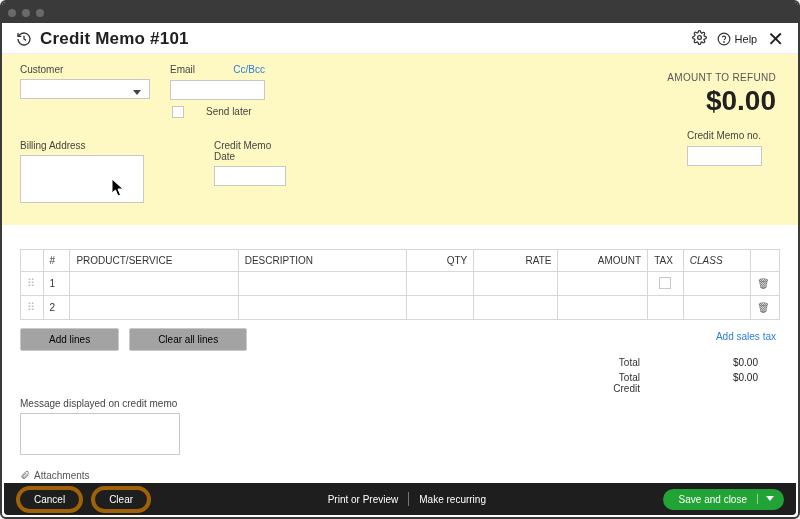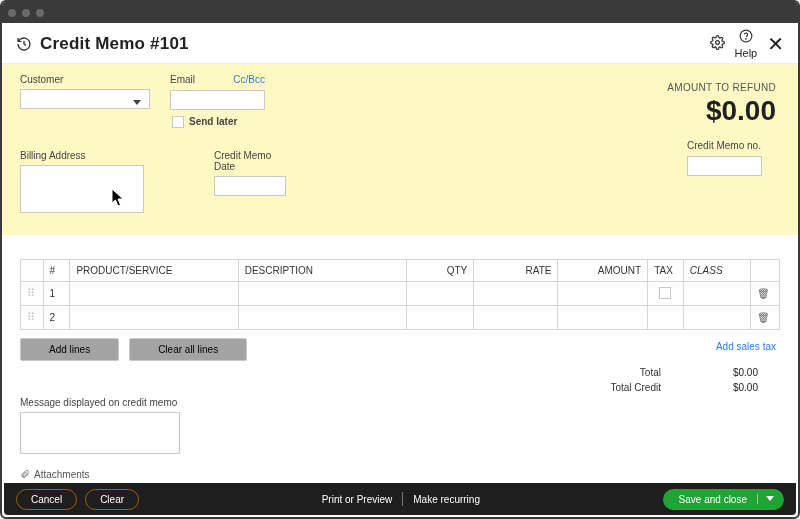--- a/index.html
+++ b/index.html
@@ -25,21 +25,21 @@
   .header {
     display:flex; align-items:center; justify-content:space-between;
     padding: 6px 14px 4px 14px;
     border-bottom: 1px solid #eee;
     background: #fff;
   }
   .header-left { display:flex; align-items:center; gap:8px;}
   .logo-clock svg { display:block;}
   .page-title { font-size:17px; font-weight:700; letter-spacing:0.2px;}
   .header-right { display:flex; align-items:center; gap:10px;}
-  .help-group { display:flex; align-items:center; gap:4px; cursor:pointer;flex-direction:column;}
+  .help-group { display:flex; align-items:center; gap:4px; cursor:pointer;}
   .help-text { font-size:11px;}
   .close-x { font-size:20px; font-weight:400; line-height:1; cursor:pointer;}
   
   .upper {
     background: #fef9c3;
     padding: 10px 18px 18px 18px;
     position: relative;
   }
   .row1 { display:flex; align-items:flex-start; }
   .field-customer { width: 130px; margin-right: 20px;}
@@ -50,21 +50,21 @@
     width:100%; border:1px solid #c8c8c8; background:#fff;
     font-size:10px; padding:4px 5px;
     height:20px;
   }
   .ipt-select { position:relative;}
   .ipt-select::after {
     content:""; position:absolute; right:8px; top:10px;
     border-left:4px solid transparent; border-right:4px solid transparent;
     border-top:5px solid #444;
   }
-  .send-later { display:flex; gap:5px; margin-top:6px; margin-left:2px;font-weight:bold;}
+  .send-later { display:flex; gap:22px; margin-top:6px; margin-left:2px;}
   .checkbox {
     width:12px; height:12px; border:1px solid #c8c8c8; background:#fff;
   }
   .send-later-label { font-size:10px; color:#444;}
   
   .amount-block {
     position:absolute; right:22px; top:18px; text-align:right;
   }
   .amount-label { font-size:10px; color:#555; letter-spacing:0.3px;}
   .amount-value { font-size:28px; font-weight:700; margin-top:2px;}
@@ -105,21 +105,21 @@
   .outline-btn {
     border:1px solid #c8c8c8; background:#a3a3a3; border-radius:2px;
     font-size:10px; padding:5px 28px; cursor:pointer;
   }
   .add-sales-tax {
     position:absolute; right:22px; margin-top:-20px;
     font-size:10px; color:#2a7de1; cursor:pointer;
   }
   
   .totals { float:right; margin-right:22px; margin-top:6px; font-size:10px; text-align:right;}
-  .totals-row { display:flex; gap:72px; justify-content:flex-end; width:150px; margin-bottom:4px;}
+  .totals-row { display:flex; gap:93px; justify-content:flex-end; width:150px; margin-bottom:4px;}
   .totals-row span:first-child { flex:1; color:#333;}
   
   .message-block { clear:both; padding:0 18px; margin-top:8px;}
   .message-label { font-size:10px; color:#444; margin-bottom:4px;}
   .message-box { width:160px; height:42px; border:1px solid #c8c8c8; background:#fff;}
   
   .attach-block { padding:0 18px; margin-top:14px;}
   .attach-label { font-size:10px; color:#555; display:flex; align-items:center; gap:4px;}
   .attach-drop {
     width:380px; height:28px; border:1px solid #ddd;
@@ -130,21 +130,21 @@
   
   .footer {
     position:absolute; bottom:2px; left:2px; right:2px;
     height:32px; background:#1e1e1e;
     display:flex; align-items:center; justify-content:space-between;
     padding:0 12px; color:#fff;
     border-radius: 0 0 4px 4px;
   }
   .footer-left { display:flex; gap:8px;}
   .pill-btn {
-    border:1px solid #a16207; border-radius:14px; background:transparent;
+    border:4px solid #a16207; border-radius:14px; background:transparent;
     color:#fff; font-size:10px; padding:4px 14px; cursor:pointer;
   }
   .footer-center { display:flex; gap:10px; font-size:10px; align-items:center;}
   .footer-center .divider { width:1px; height:14px; background:#777;}
   .save-btn {
     background:#21a336; color:#fff; border:none; border-radius:14px;
     font-size:10px; padding:5px 10px 5px 16px; cursor:pointer;
     display:flex; align-items:flex-start; gap:10px;
   }
   .save-btn .caret-split {

